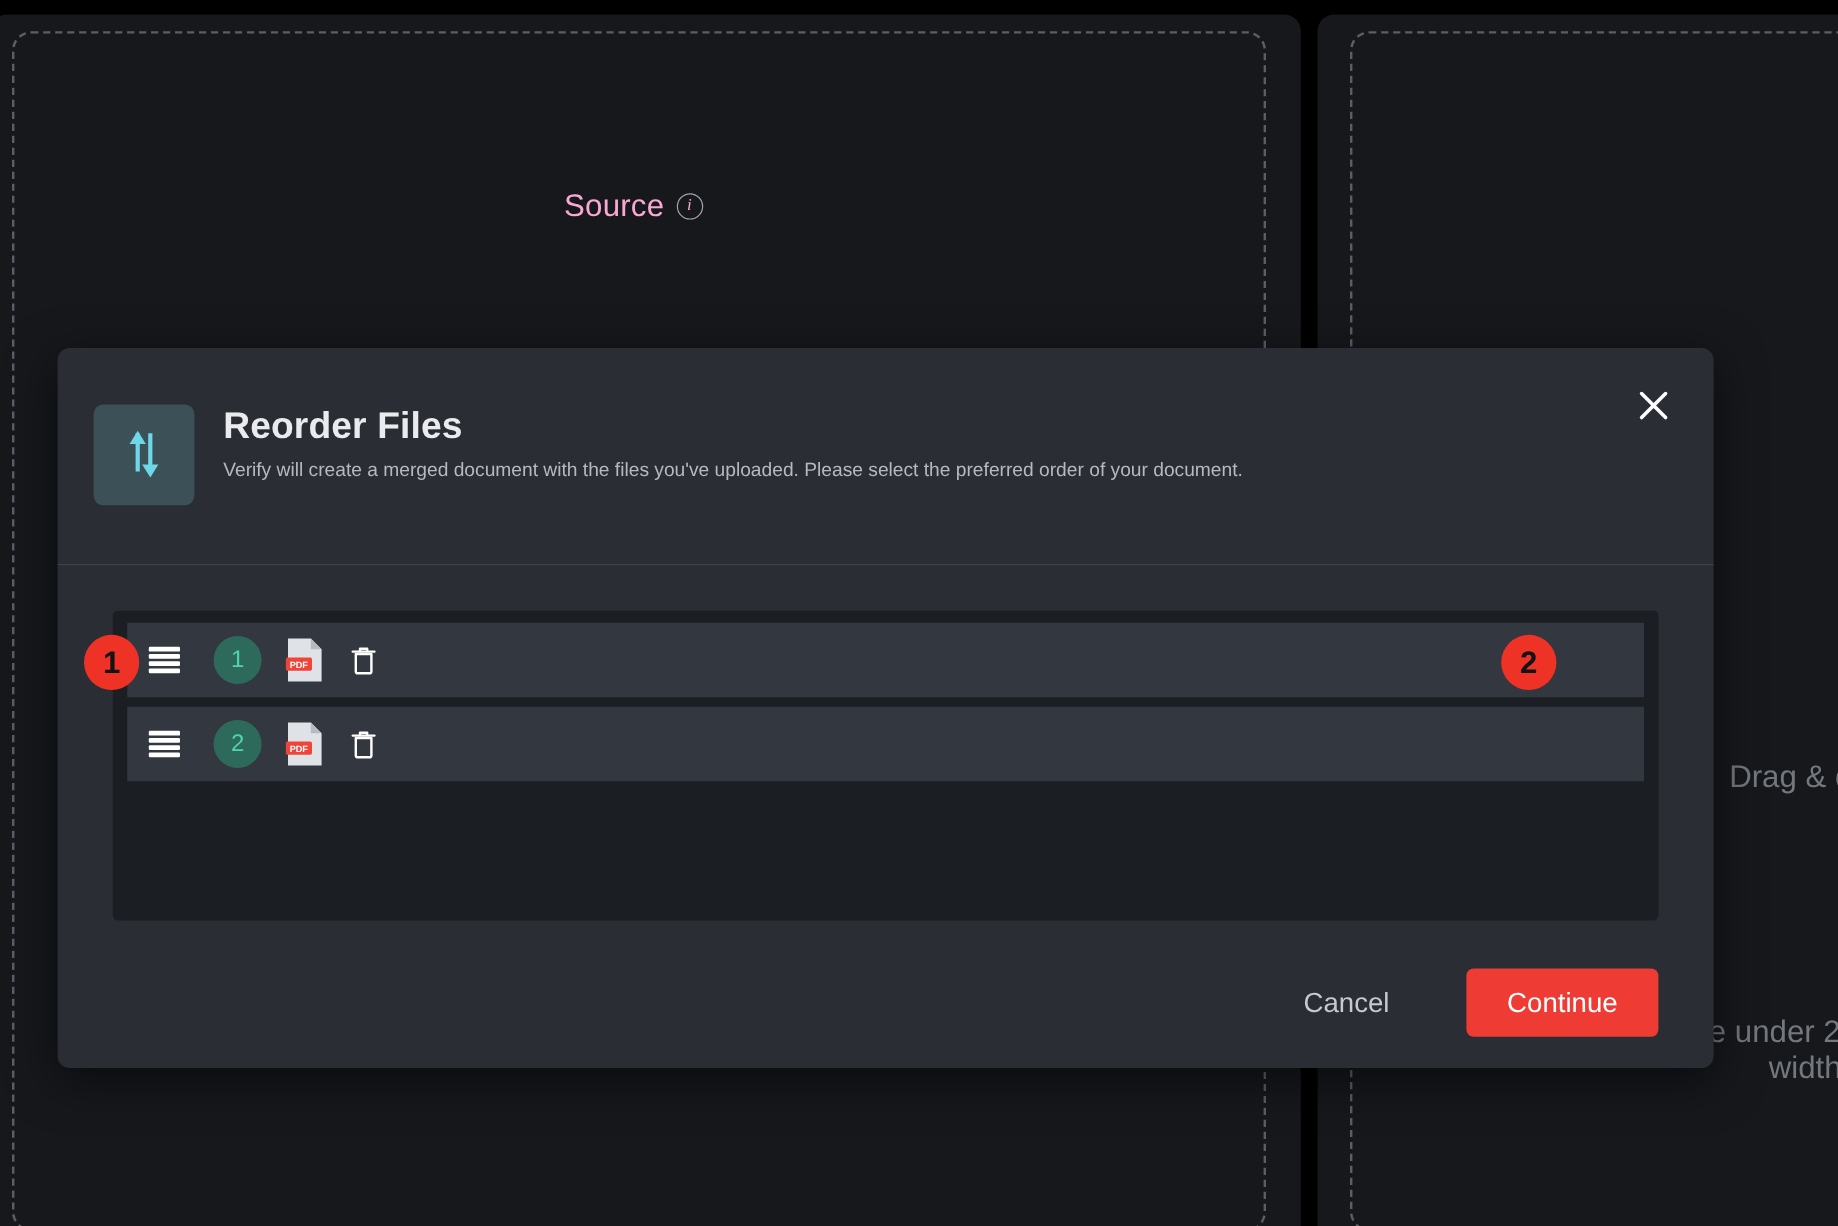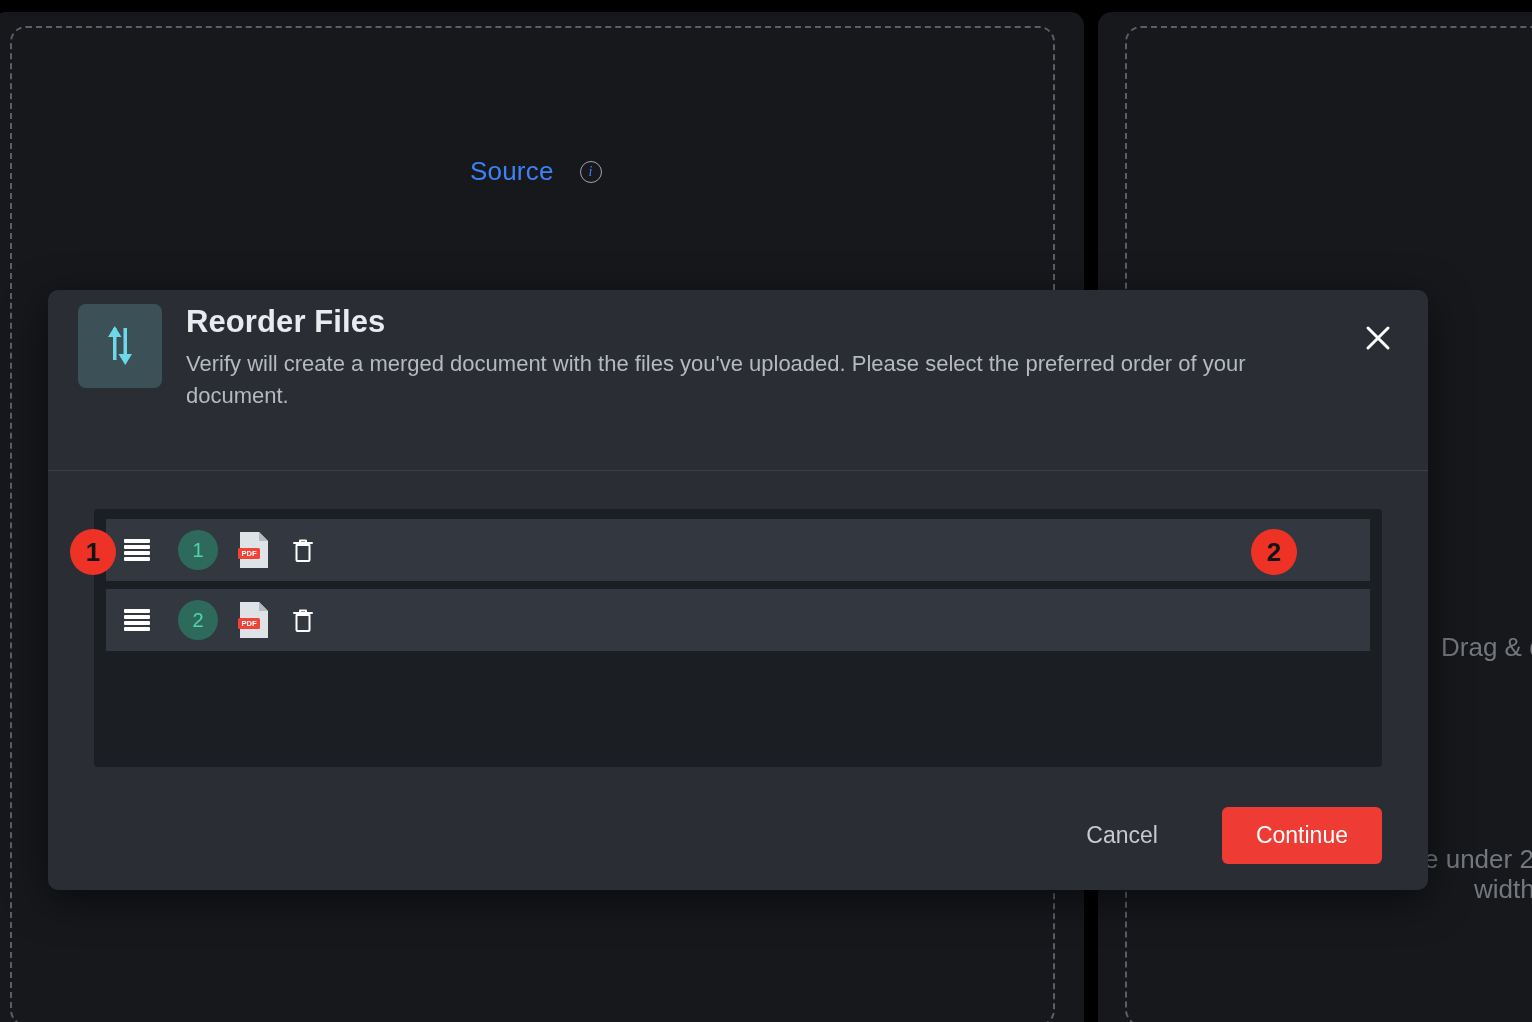--- a/index.html
+++ b/index.html
@@ -31,22 +31,22 @@
   }
   .dz-left  { left: 10px;  top: 26px; width: 1045px; height: 1000px; }
   .dz-right { left: 1125px; top: 26px; width: 430px;  height: 1000px; }
 
   .source-label {
     position: absolute;
     left: 470px;
     top: 156px;
     display: flex;
     align-items: center;
-    gap: 26px;
-    color: #3b82f6;
+    gap: 10px;
+    color: #f9a8d4;
     font-size: 26px;
     letter-spacing: .2px;
     text-align: center;
   }
   .info-circle {
     width: 22px; height: 22px;
     border: 1.8px solid #9fa4ac;
     border-radius: 50%;
     display: flex; align-items: center; justify-content: center;
     font-size: 14px; line-height: 1;
@@ -72,21 +72,21 @@
     width: 1380px;
     height: 600px;
     background: #2a2e34;
     border-radius: 10px;
     box-shadow: 0 10px 40px rgba(0,0,0,.55);
     z-index: 10;
   }
 
   .modal-header {
     position: relative;
-    padding: 14px 36px 0 30px;
+    padding: 47px 36px 0 30px;
     display: flex;
     gap: 24px;
     height: 180px;
   }
 
   .modal-icon {
     flex: 0 0 auto;
     width: 84px; height: 84px;
     background: #3b5057;
     border-radius: 8px;
@@ -98,21 +98,21 @@
   .modal-title {
     color: #e9ebee;
     font-size: 31px;
     font-weight: 600;
     letter-spacing: .1px;
     margin-bottom: 8px;
   }
 
   .modal-desc {
     color: #b5b9c0;
-    font-size: 22px;
+    font-size: 16px;
     line-height: 1.45;
     max-width: 1180px;
   }
 
   .modal-close {
     position: absolute;
     right: 30px;
     top: 28px;
     width: 40px; height: 40px;
     display: flex; align-items: center; justify-content: center;

